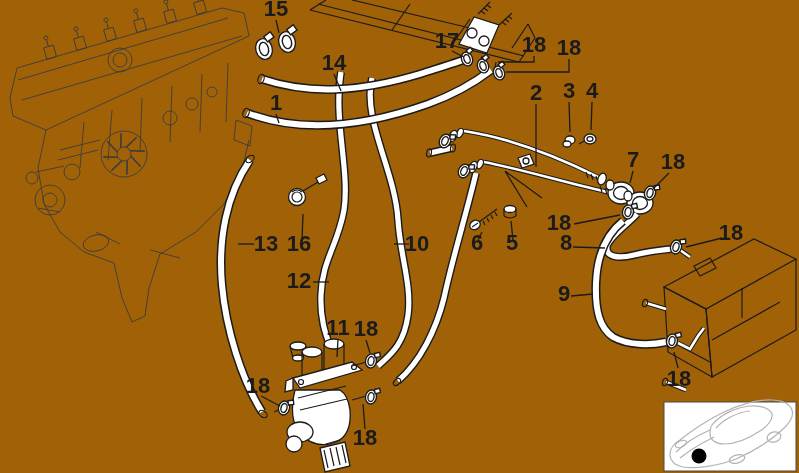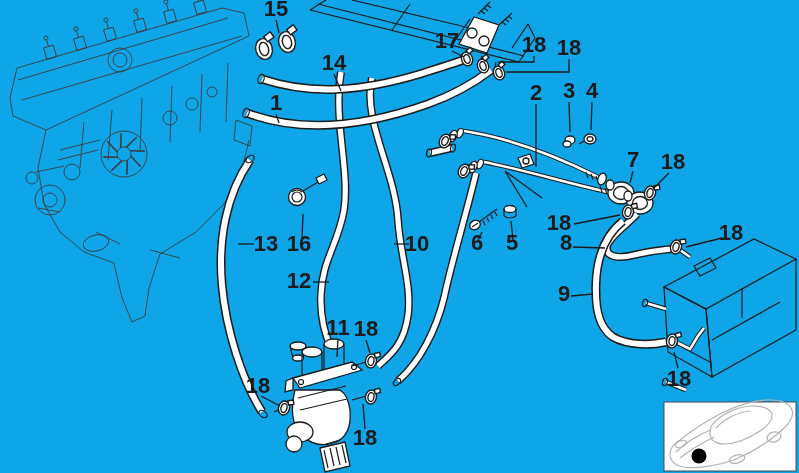--- a/index.html
+++ b/index.html
@@ -1,17 +1,17 @@
 <!DOCTYPE html>
 <html><head>
 <meta charset="utf-8">
 <style>
   html,body{margin:0;padding:0;background:#ffffff;}
   body{width:799px;height:473px;overflow:hidden;font-family:"Liberation Sans",sans-serif;}
-  #stage{position:relative;width:799px;height:473px;background:#0ea5e9;}
+  #stage{position:relative;width:799px;height:473px;background:#a16207;}
   svg{display:block;}
   .co{font-family:"Liberation Sans","DejaVu Sans",sans-serif;font-weight:bold;font-size:22px;fill:#1b1b1b;text-anchor:middle;}
   .ld{stroke:#1b1b1b;stroke-width:1.3;fill:none;}
   .sk{stroke:#3c3c3c;stroke-width:0.9;fill:none;}
   .ln{stroke:#1b1b1b;stroke-width:1.2;fill:none;}
   .ho{stroke:#1b1b1b;fill:none;stroke-width:9;}
   .hi{stroke:#ffffff;fill:none;stroke-width:6;}
   .ho2{stroke:#1b1b1b;fill:none;stroke-width:8;}
   .hi2{stroke:#ffffff;fill:none;stroke-width:5.2;}
   .po{stroke:#1b1b1b;fill:none;stroke-width:4.6;}

